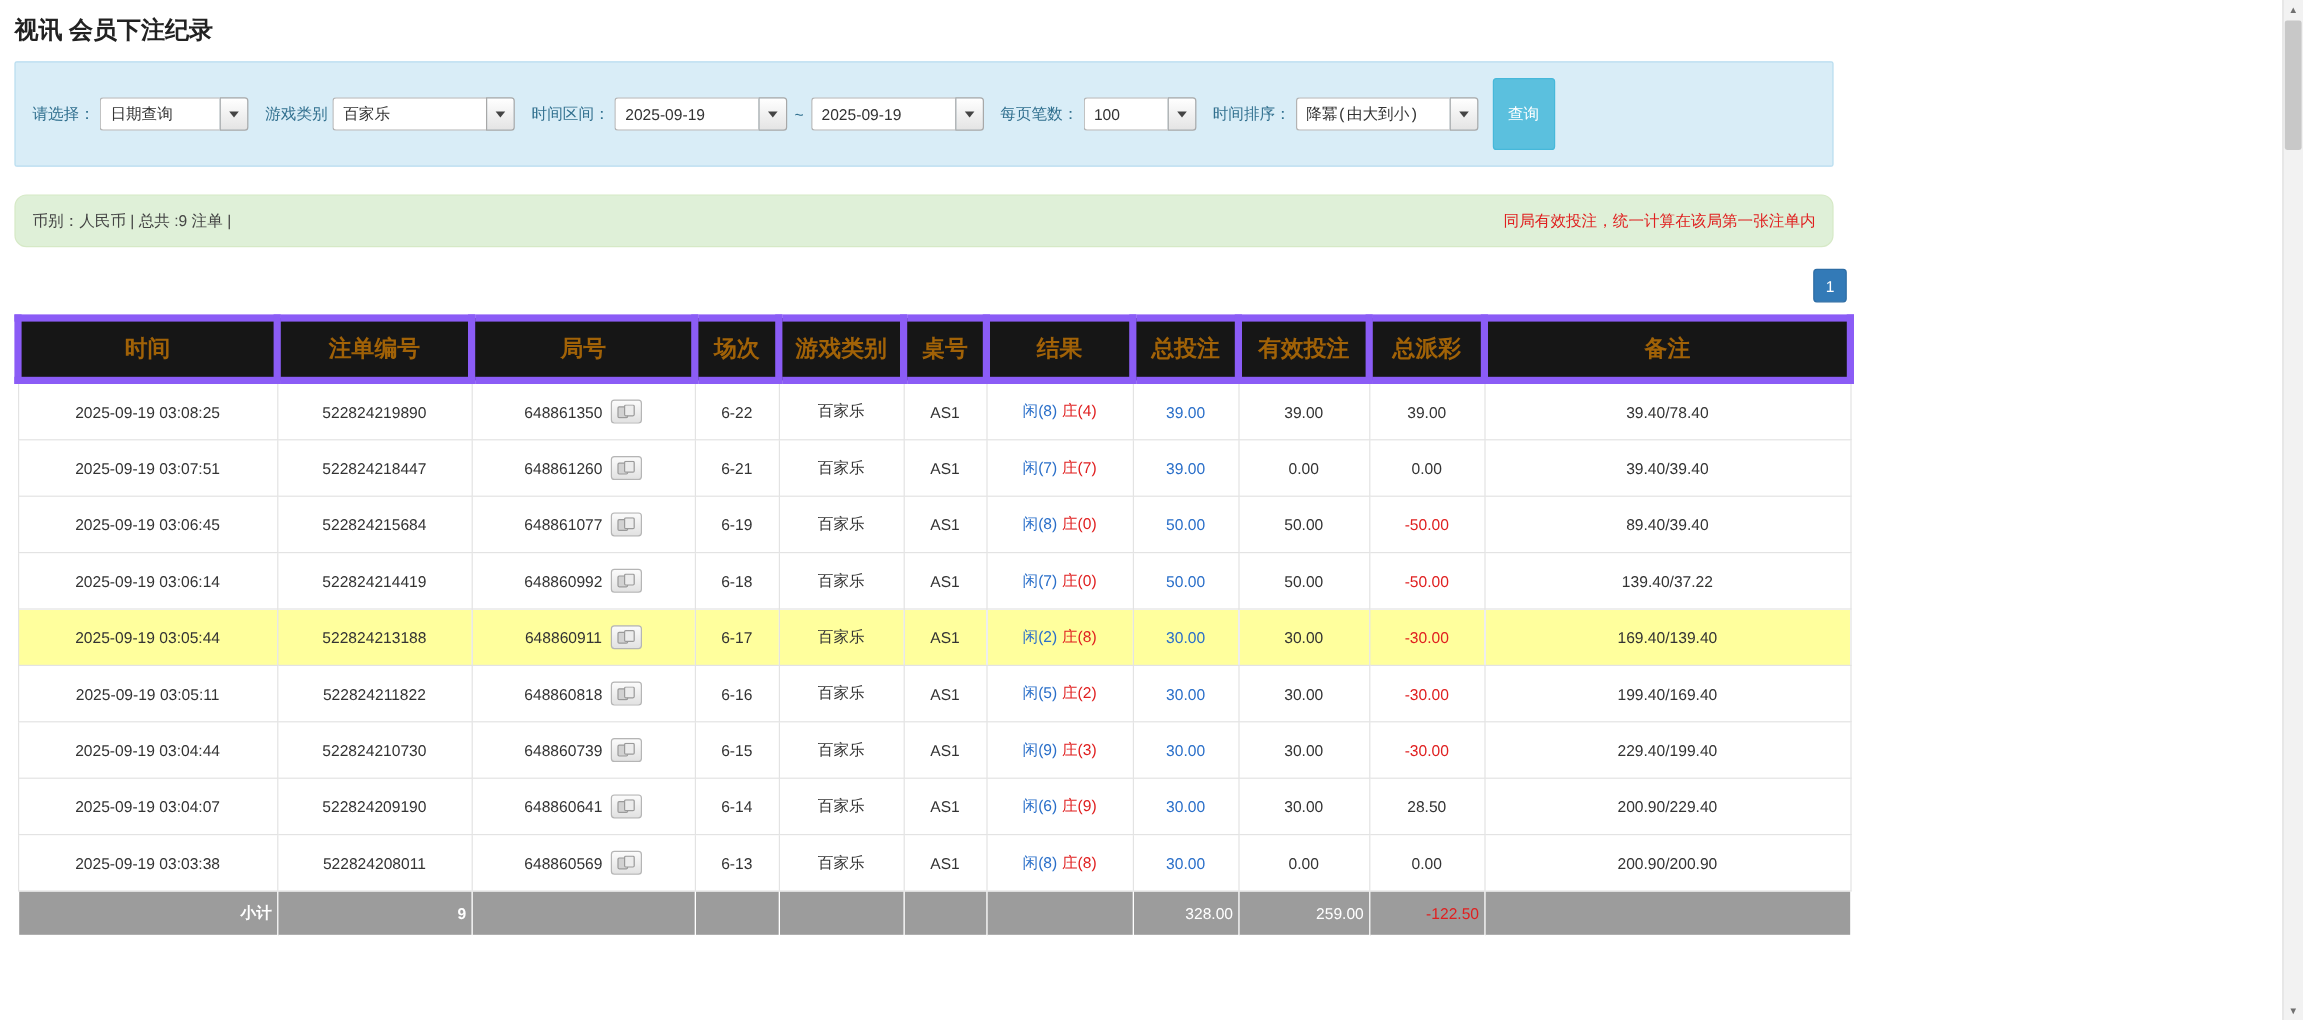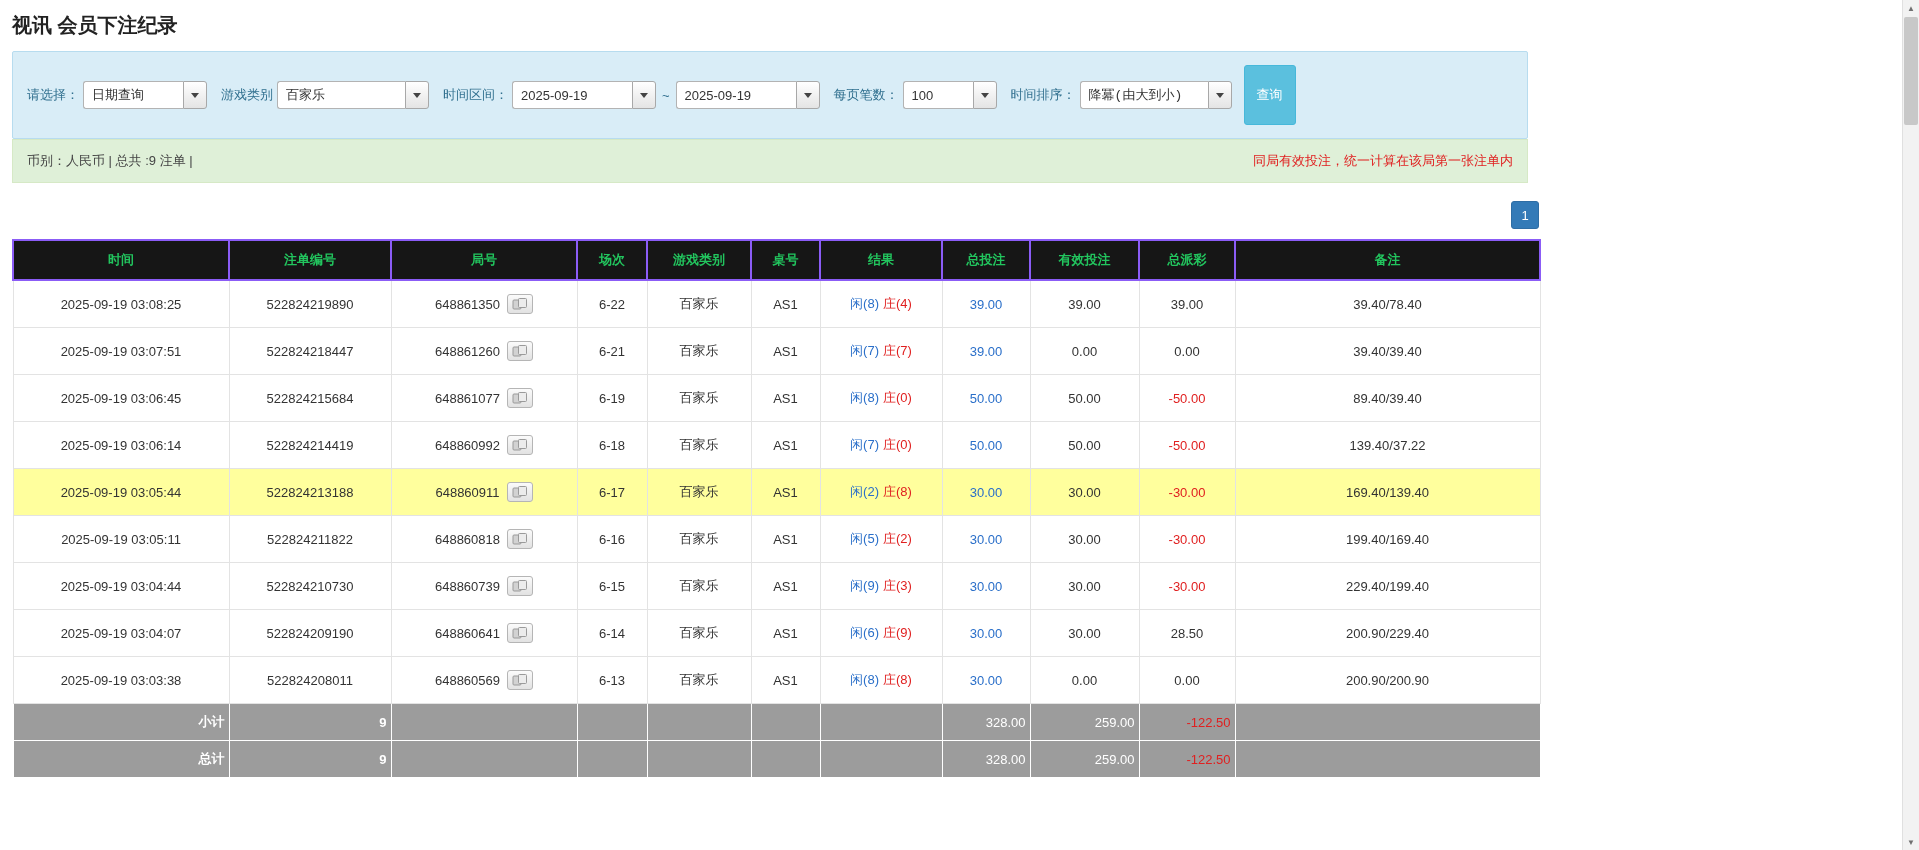--- a/index.html
+++ b/index.html
@@ -46,46 +46,46 @@
   .query-btn {
     margin-left: 12px;
     background: var(--query-btn, #5bc0de);
     border: 1px solid var(--query-btn-border, #46b8da);
     color: #fff; padding: 20px 12px; border-radius: 3px; font-size: 13px; cursor: pointer;
     font-family: "Liberation Sans", "DejaVu Sans", sans-serif;
   }
 
   
   .summary-bar {
-    margin-top: 0;
+    margin-top: 23px;
     display: flex; justify-content: space-between; align-items: center;
     background: var(--summary-bg, #dff0d8);
     border: 1px solid var(--summary-border, #d6e9c6);
-    border-radius: 0;
+    border-radius: 10px;
     padding: 12px 14px;
     width: 1516px;
   }
   .summary-left { color: #444; }
   .summary-right { color: var(--negative, #e02020); }
 
   
   .pagination { margin-top: 18px; width: 1527px; display: flex; justify-content: flex-end; }
   .page-btn {
     min-width: 28px; height: 28px;
     background: var(--accent, #337ab7); color: #fff;
     border: 1px solid #2e6da4; border-radius: 3px;
     font-size: 13px; cursor: pointer;
   }
 
   
   table.records { margin-top: 10px; width: 1527px; border-collapse: collapse; table-layout: fixed; }
   .records th {
-    background: var(--header-bg, #161616); color: #22c55e;
-    font-weight: bold; font-size: 13px; padding: 10px 4px;
-    border: 2px solid #8b5cf6;
+    background: var(--header-bg, #161616); color: #a16207;
+    font-weight: bold; font-size: 19px; padding: 10px 4px;
+    border: 6px solid #8b5cf6;
   }
   .records tbody td {
     border: 1px solid #e3e3e3; text-align: center;
     padding: 13px 4px; font-size: 13px; color: #333; background: #fff;
     overflow: hidden; white-space: nowrap;
   }
   .records tbody tr.highlight td { background: var(--highlight, #ffff9d); }
   .res-player { color: var(--player-blue, #2a6fc9); margin-right: 4px; }
   .res-banker { color: var(--negative, #e02020); }
   .bet-link { color: var(--player-blue, #2a6fc9); text-decoration: none; cursor: pointer; }
@@ -445,33 +445,20 @@
         <td></td>
         <td></td>
         <td></td>
         <td></td>
         <td></td>
         <td>328.00</td>
         <td>259.00</td>
         <td><span class="payout-val neg">-122.50</span></td>
         <td></td>
       </tr>
-      <tr>
-        <td class="f-lab">总计</td>
-        <td class="f-lab">9</td>
-        <td></td>
-        <td></td>
-        <td></td>
-        <td></td>
-        <td></td>
-        <td>328.00</td>
-        <td>259.00</td>
-        <td><span class="payout-val neg">-122.50</span></td>
-        <td></td>
-      </tr>
     </tfoot>
   </table>
 
 </div>
 
 <div class="v-scrollbar">
   <div class="sb-arrow up">▲</div>
   <div class="sb-thumb"></div>
   <div class="sb-arrow down">▼</div>
 </div>

